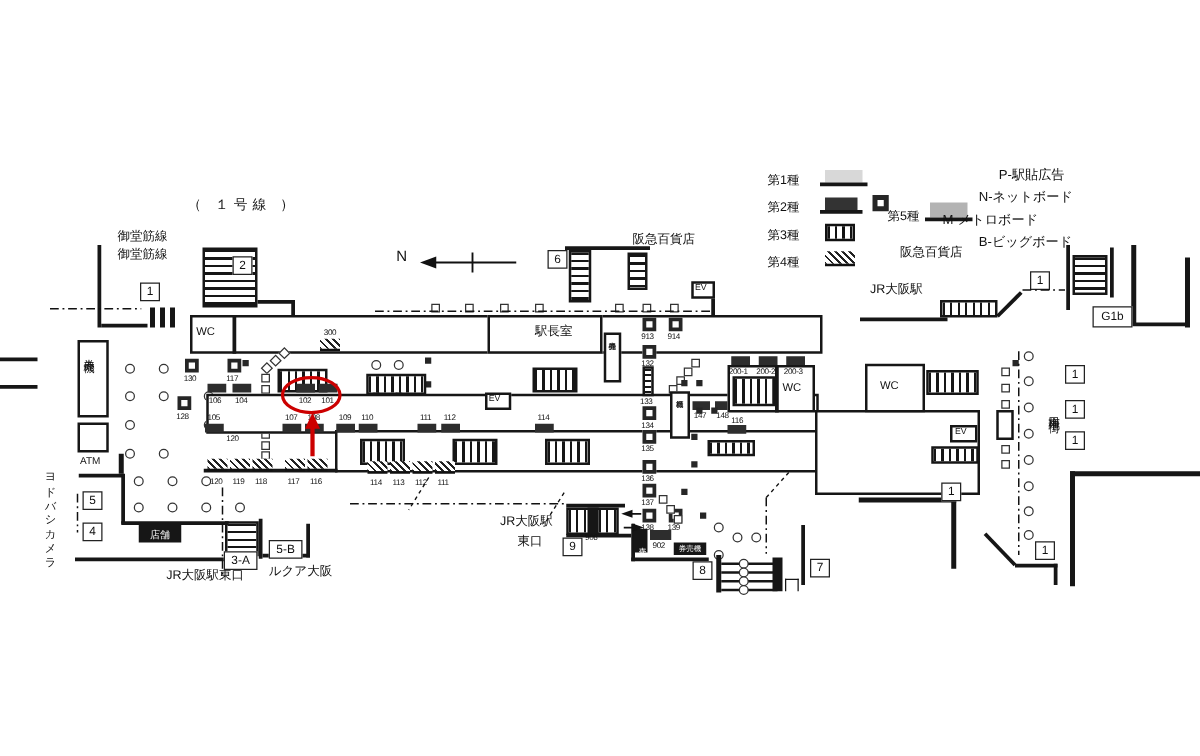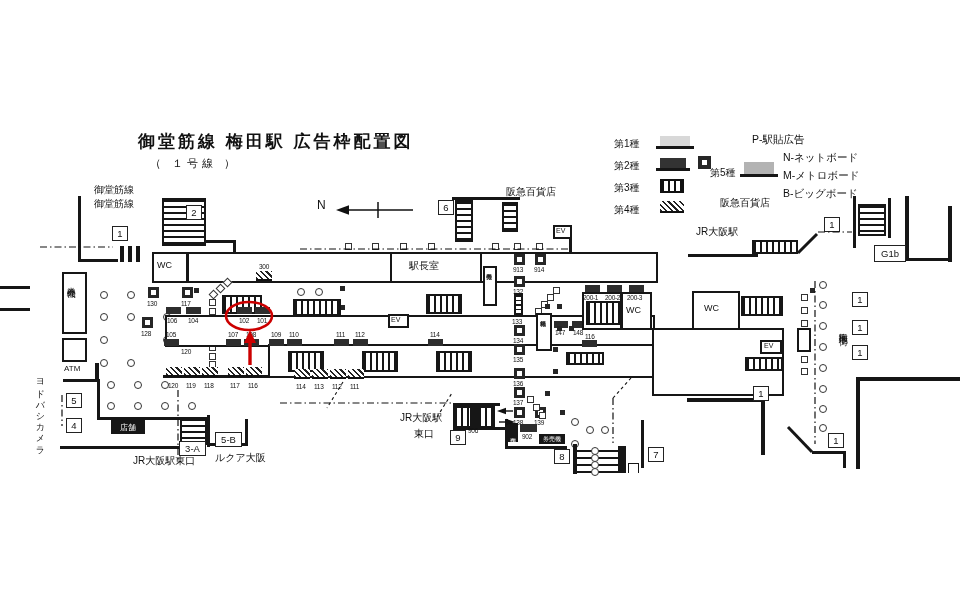--- a/index.html
+++ b/index.html
@@ -31,21 +31,20 @@
   #title{position:absolute;left:138px;top:130px;font-size:17px;font-weight:bold;letter-spacing:3px}
   #subtitle{position:absolute;left:150px;top:156px;font-size:11px;letter-spacing:4px}
   .leg-lbl{position:absolute;font-size:10px}
   .leg-code{position:absolute;font-size:10.5px}
 </style>
 </head>
 <body>
 
 <div id="map">
 
-  <div id="title">御堂筋線 梅田駅 広告枠配置図</div>
   <div id="subtitle">（ １号線 ）</div>
 
   <div class="leg-lbl" style="left:614px;top:137px">第1種</div>
   <div style="position:absolute;left:660px;top:136px;width:30px;height:10px;background:#d8d8d8"></div>
   <div class="wall" style="left:656px;top:146px;width:38px;height:3px"></div>
 
   <div class="leg-lbl" style="left:614px;top:159px">第2種</div>
   <div style="position:absolute;left:660px;top:158px;width:26px;height:10px;background:#333"></div>
   <div class="wall" style="left:656px;top:168px;width:34px;height:3px"></div>
   <div class="psq" style="left:698px;top:156px;border-width:4.5px"></div>
@@ -53,23 +52,23 @@
   <div class="leg-lbl" style="left:614px;top:181px">第3種</div>
   <div style="position:absolute;left:660px;top:179px;width:24px;height:14px;border:2px solid #111;box-sizing:border-box;background:repeating-linear-gradient(90deg,#111 0 2px,#fff 2px 6px)"></div>
 
   <div class="leg-lbl" style="left:614px;top:203px">第4種</div>
   <div class="ad4" style="left:660px;top:201px;width:24px;height:10px"></div>
 
   <div class="leg-lbl" style="left:710px;top:166px">第5種</div>
   <div style="position:absolute;left:744px;top:162px;width:30px;height:12px;background:#b3b3b3"></div>
   <div class="wall" style="left:740px;top:174px;width:38px;height:3px"></div>
 
-  <div class="leg-code" style="left:752px;top:133px">P-駅貼広告</div>
+  <div class="leg-code" style="left:799px;top:133px">P-駅貼広告</div>
   <div class="leg-code" style="left:783px;top:151px">N-ネットボード</div>
-  <div class="leg-code" style="left:783px;top:169px">M-メトロボード</div>
+  <div class="leg-code" style="left:754px;top:169px">M-メトロボード</div>
   <div class="leg-code" style="left:783px;top:187px">B-ビッグボード</div>
 
   <div class="lbl" style="left:317px;top:199px;font-size:12px">N</div>
 
   <div class="lbl" style="left:94px;top:184px">御堂筋線</div>
   <div class="lbl" style="left:94px;top:198px">御堂筋線</div>
   <div class="lbl" style="left:506px;top:186px">阪急百貨店</div>
   <div class="lbl" style="left:720px;top:197px">阪急百貨店</div>
   <div class="lbl" style="left:696px;top:226px">JR大阪駅</div>
   <div class="lbl" style="left:133px;top:455px">JR大阪駅東口</div>
@@ -91,21 +90,21 @@
   <div class="wall" style="left:233px;top:240px;width:3px;height:15px"></div>
   <div class="wall" style="left:0;top:286px;width:30px;height:3px"></div>
   <div class="wall" style="left:0;top:308px;width:30px;height:3px"></div>
 
   <div class="room" style="left:152px;top:252px;width:506px;height:31px"></div>
   <div class="wall" style="left:186px;top:252px;width:3px;height:31px"></div>
   <div class="lbl" style="left:157px;top:260px;font-size:9px">WC</div>
   <div class="alb" style="left:259px;top:264px">300</div>
   <div class="ad4" style="left:256px;top:271px"></div>
   <div class="room" style="left:390px;top:252px;width:92px;height:31px"></div>
-  <div class="lbl" style="left:409px;top:260px">駅長室</div>
+  <div class="lbl" style="left:428px;top:260px">駅長室</div>
   <div class="room" style="left:483px;top:266px;width:14px;height:40px;z-index:4"></div>
   <div class="lbl vt" style="left:485px;top:269px;font-size:6px;letter-spacing:0;z-index:5">券売機</div>
 
   <div class="wall" style="left:452px;top:197px;width:68px;height:3px"></div>
   <div class="st-v" style="left:455px;top:200px;width:18px;height:42px"></div>
   <div class="st-v" style="left:502px;top:202px;width:16px;height:30px"></div>
   <div class="ebox" style="left:438px;top:200px">6</div>
   <div class="room" style="left:553px;top:225px;width:19px;height:14px"></div>
   <div class="lbl" style="left:556px;top:227px;font-size:7px">EV</div>
   <div class="wall" style="left:569px;top:239px;width:3px;height:14px"></div>

